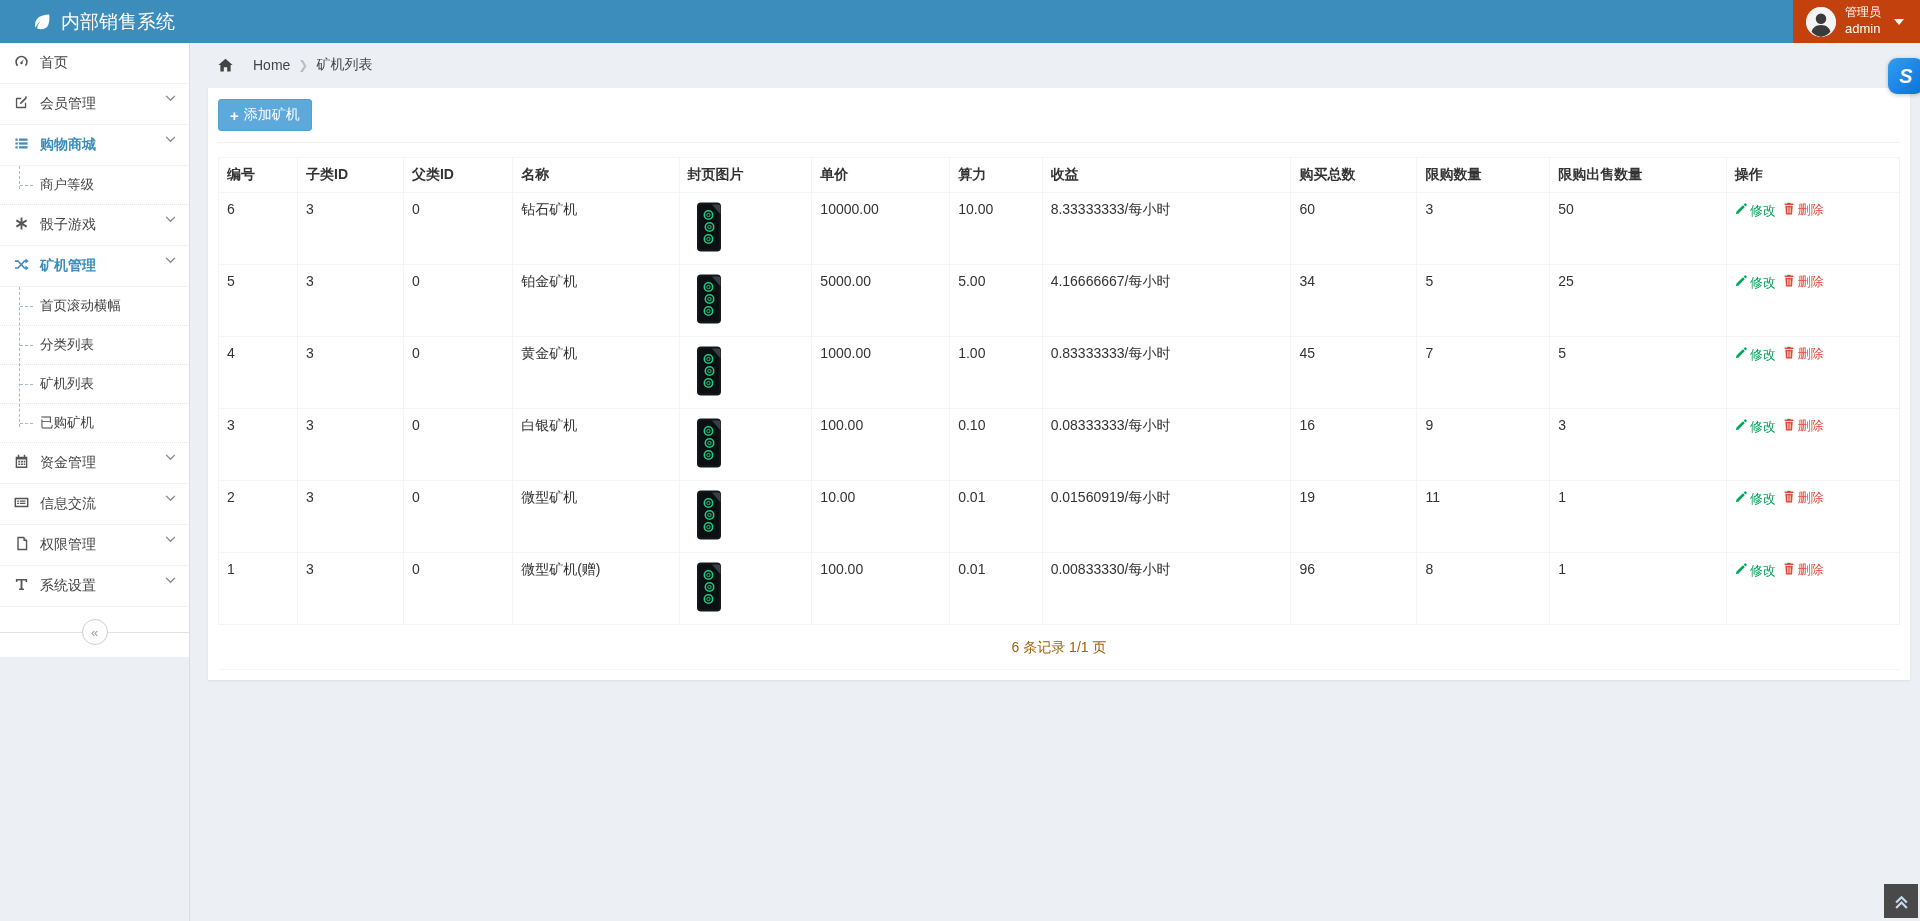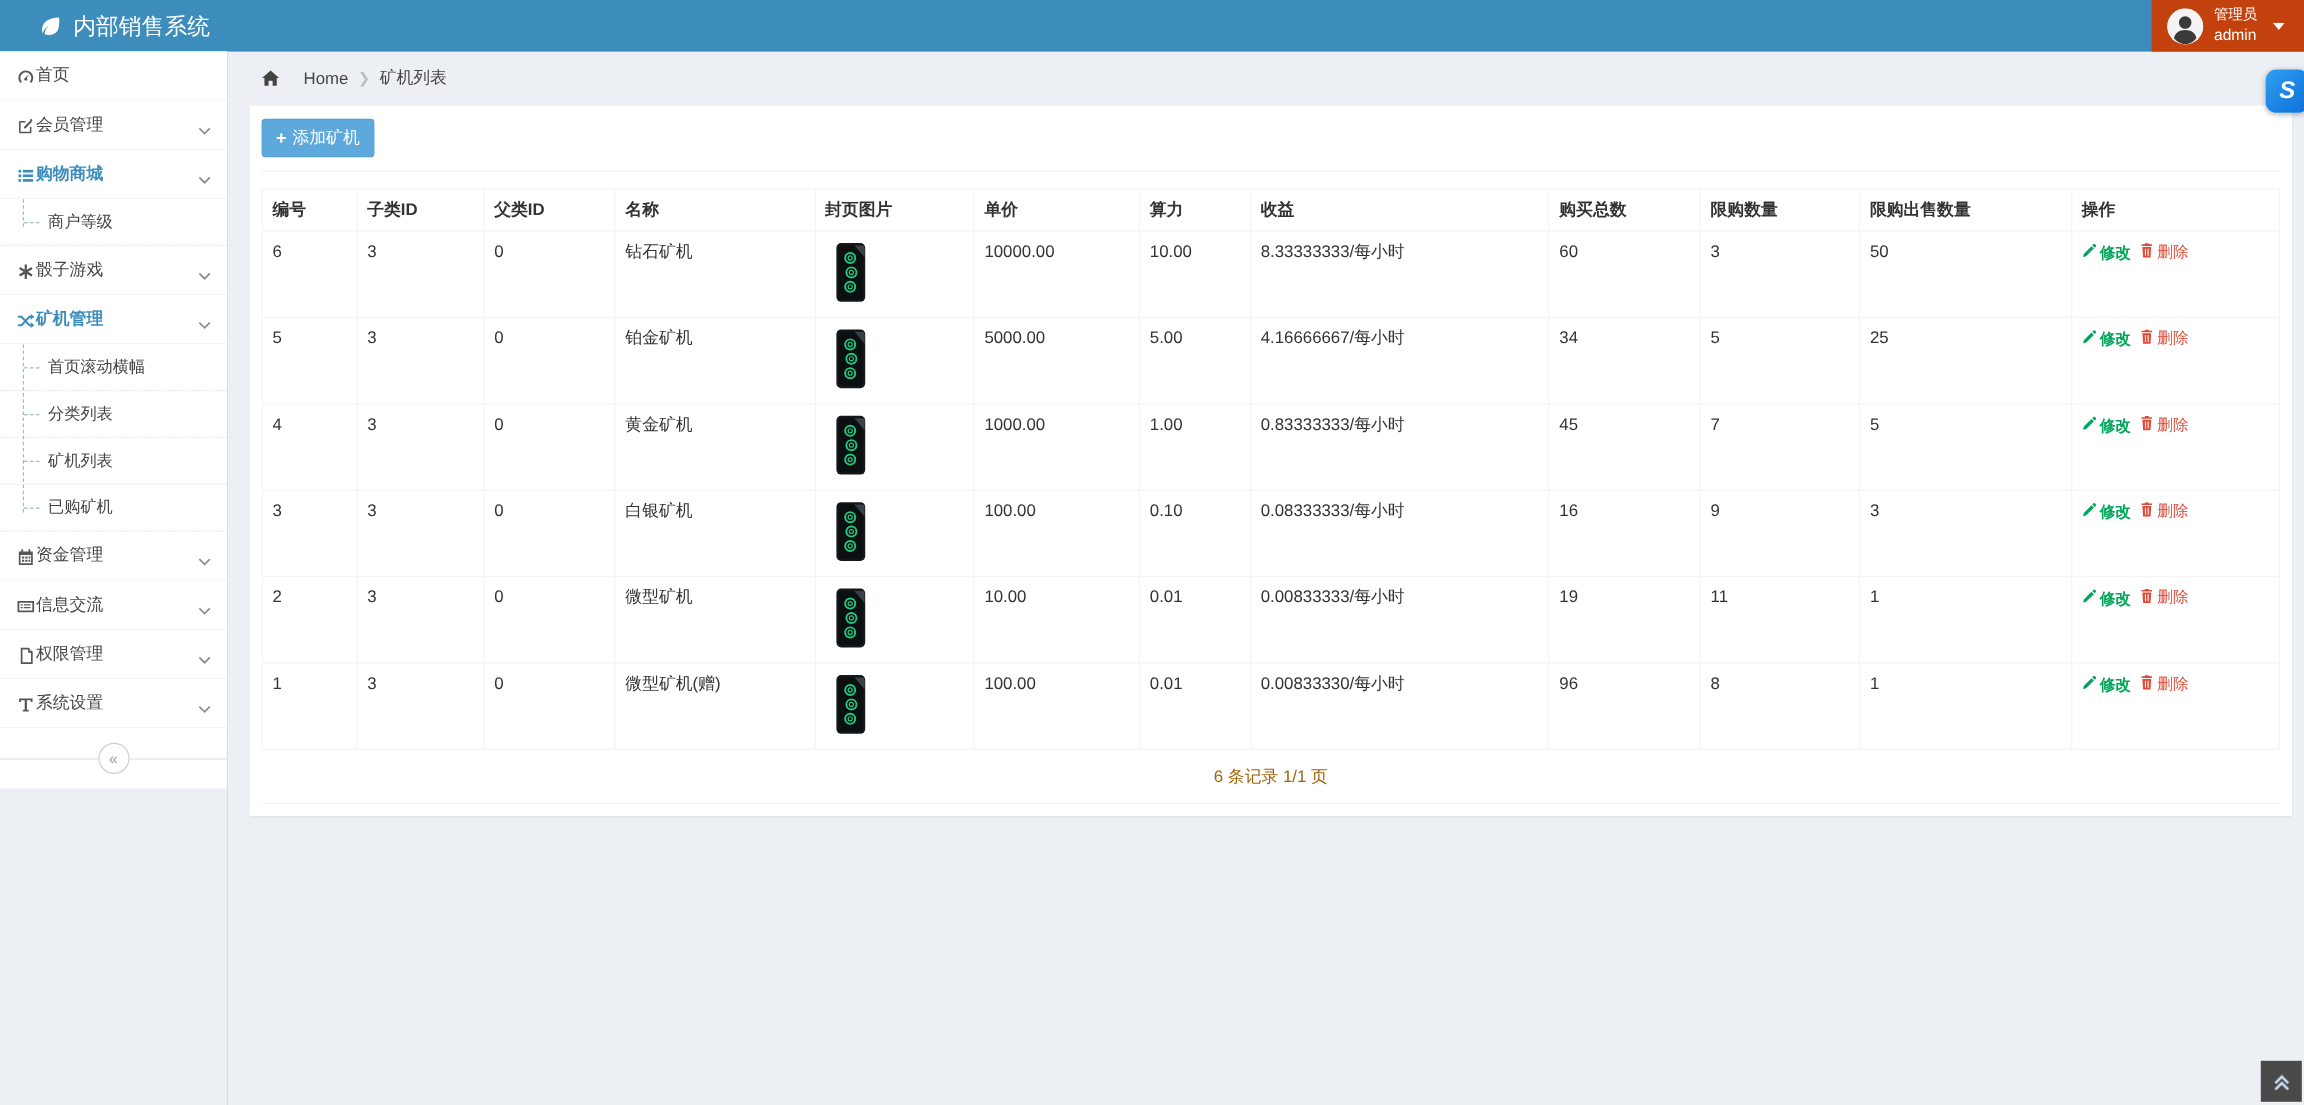--- a/index.html
+++ b/index.html
@@ -17,21 +17,21 @@
   .user-panel { background:#c2410c; display:flex; align-items:center; gap:9px; padding:0 16px 0 13px; cursor:pointer; }
   .avatar { width:30px; height:30px; border-radius:50%; overflow:hidden; background:#f4f4f4; }
   .user-text { color:#fff; font-size:12px; line-height:1.3; }
   .user-text .uname { font-size:13px; }
   .caret { margin-left:4px; display:flex; }
 
   
   .wrapper { display:flex; height:878px; }
   .sidebar { width:190px; background:#ecf0f5; border-right:1px solid #d9dde4; flex:0 0 190px; }
   .sb-menu { background:#fff; }
-  .sb-item { display:flex; align-items:flex-end; padding:11px 13px; font-size:14px; color:#444; border-bottom:1px solid #f2f2f2; cursor:pointer; background:#fff; }
+  .sb-item { display:flex; align-items:flex-start; gap:10px; padding:11px 13px; font-size:14px; color:#444; border-bottom:1px solid #f2f2f2; cursor:pointer; background:#fff; }
   .sb-item.active { color:#3c8dbc;font-weight:bold; }
   .sb-icon { width:17px; display:flex; justify-content:center; align-items:center; color:#565656; font-size:14px; line-height:1; }
   .sb-item.active .sb-icon { color:#3c8dbc; }
   .sb-chevron { margin-left:auto; display:flex; }
   .sb-sub { position:relative; background:#fff; }
   .sb-sub::before { content:""; position:absolute; left:19px; top:0; bottom:16px; border-left:1px dashed #a2bac9; }
   .sb-subitem { position:relative; padding:10px 10px 10px 40px; font-size:13.5px; color:#444; border-bottom:1px dotted #e7e7e7; cursor:pointer; }
   .sb-subitem .dash { position:absolute; left:20px; top:50%; width:13px; border-top:1px dashed #a2bac9; }
   .sb-toggle { display:flex; align-items:center; background:#fff; padding:12px 0; }
   .sb-toggle .line { flex:1; border-top:1px solid #e2e2e2; }
@@ -47,21 +47,21 @@
   .add-btn { display:inline-flex; align-items:center; gap:5px; background:#5da9dc; border:1px solid #54a0d3; color:#fff; font-size:14px; padding:6px 11px; border-radius:3px; cursor:pointer; margin:1px 0 11px 0; font-family:inherit; }
   .add-btn .plus { font-size:15px; font-weight:700; line-height:1; }
   .divider { border:none; border-top:1px solid #f1f1f1; margin:0 0 14px 0; }
 
   table.grid { width:100%; border-collapse:collapse; font-size:14px; table-layout:fixed; }
   .grid th, .grid td { border:1px solid #f4f4f4; padding:8px; text-align:left; vertical-align:top; overflow:hidden; }
   .grid th { font-weight:700; color:#333; }
   .grid td { height:62px; }
   .thumb { display:inline-block; line-height:0; }
   .act { display:inline-flex; align-items:center; gap:3px; font-size:13px; cursor:pointer; text-decoration:none; }
-  .act.edit { color:#00a65a;font-weight:bold; }
+  .act.edit { color:#00a65a; }
   .act.del { color:#dd4b39; margin-left:7px; }
   .table-footer { text-align:center; font-size:14px; color:#a16207; padding:14px 0 12px 0; border-bottom:1px solid #f4f4f4; }
 
   
   .plugin-badge { position:fixed; right:-4px; top:58px; width:36px; height:36px; border-radius:9px; background:linear-gradient(135deg,#2f9ff2,#0d6fd8); color:#fff; display:flex; align-items:center; justify-content:center; font-size:20px; font-weight:700; font-style:italic; box-shadow:0 1px 4px rgba(0,0,0,.25); cursor:pointer; }
   .back-top { position:fixed; right:2px; bottom:3px; width:34px; height:34px; background:#494949; display:flex; align-items:center; justify-content:center; cursor:pointer; }
 </style>
 </head>
 <body>
 
@@ -454,21 +454,21 @@
                       <circle cx="20.5" cy="14" r="4.2" stroke-width="1.6"></circle>
                       <circle cx="20.5" cy="14" r="1.7" stroke-width="1"></circle>
                       <circle cx="21.5" cy="26" r="4.2" stroke-width="1.6"></circle>
                       <circle cx="21.5" cy="26" r="1.7" stroke-width="1"></circle>
                       <circle cx="20.5" cy="38" r="4.2" stroke-width="1.6"></circle>
                       <circle cx="20.5" cy="38" r="1.7" stroke-width="1"></circle>
                     </g>
                   </svg></span></td>
               <td>10.00</td>
               <td>0.01</td>
-              <td>0.00833333/每小时</td>
+              <td>0.01560919/每小时</td>
               <td>19</td>
               <td>11</td>
               <td>1</td>
               <td><a class="act edit">
                   <span><svg width="12" height="12" viewBox="0 0 14 14" fill="currentColor">
                       <path d="M1 13l.8-3.1L9.2 2.5l2.3 2.3L4.1 12.2zM10 1.7 11.2.5a1 1 0 0 1 1.4 0l.9.9a1 1 0 0 1 0 1.4l-1.2 1.2z"></path>
                     </svg></span>
                   <span>修改</span>
                 </a><a class="act del">
                   <span><svg width="12" height="13" viewBox="0 0 14 15" fill="currentColor">

